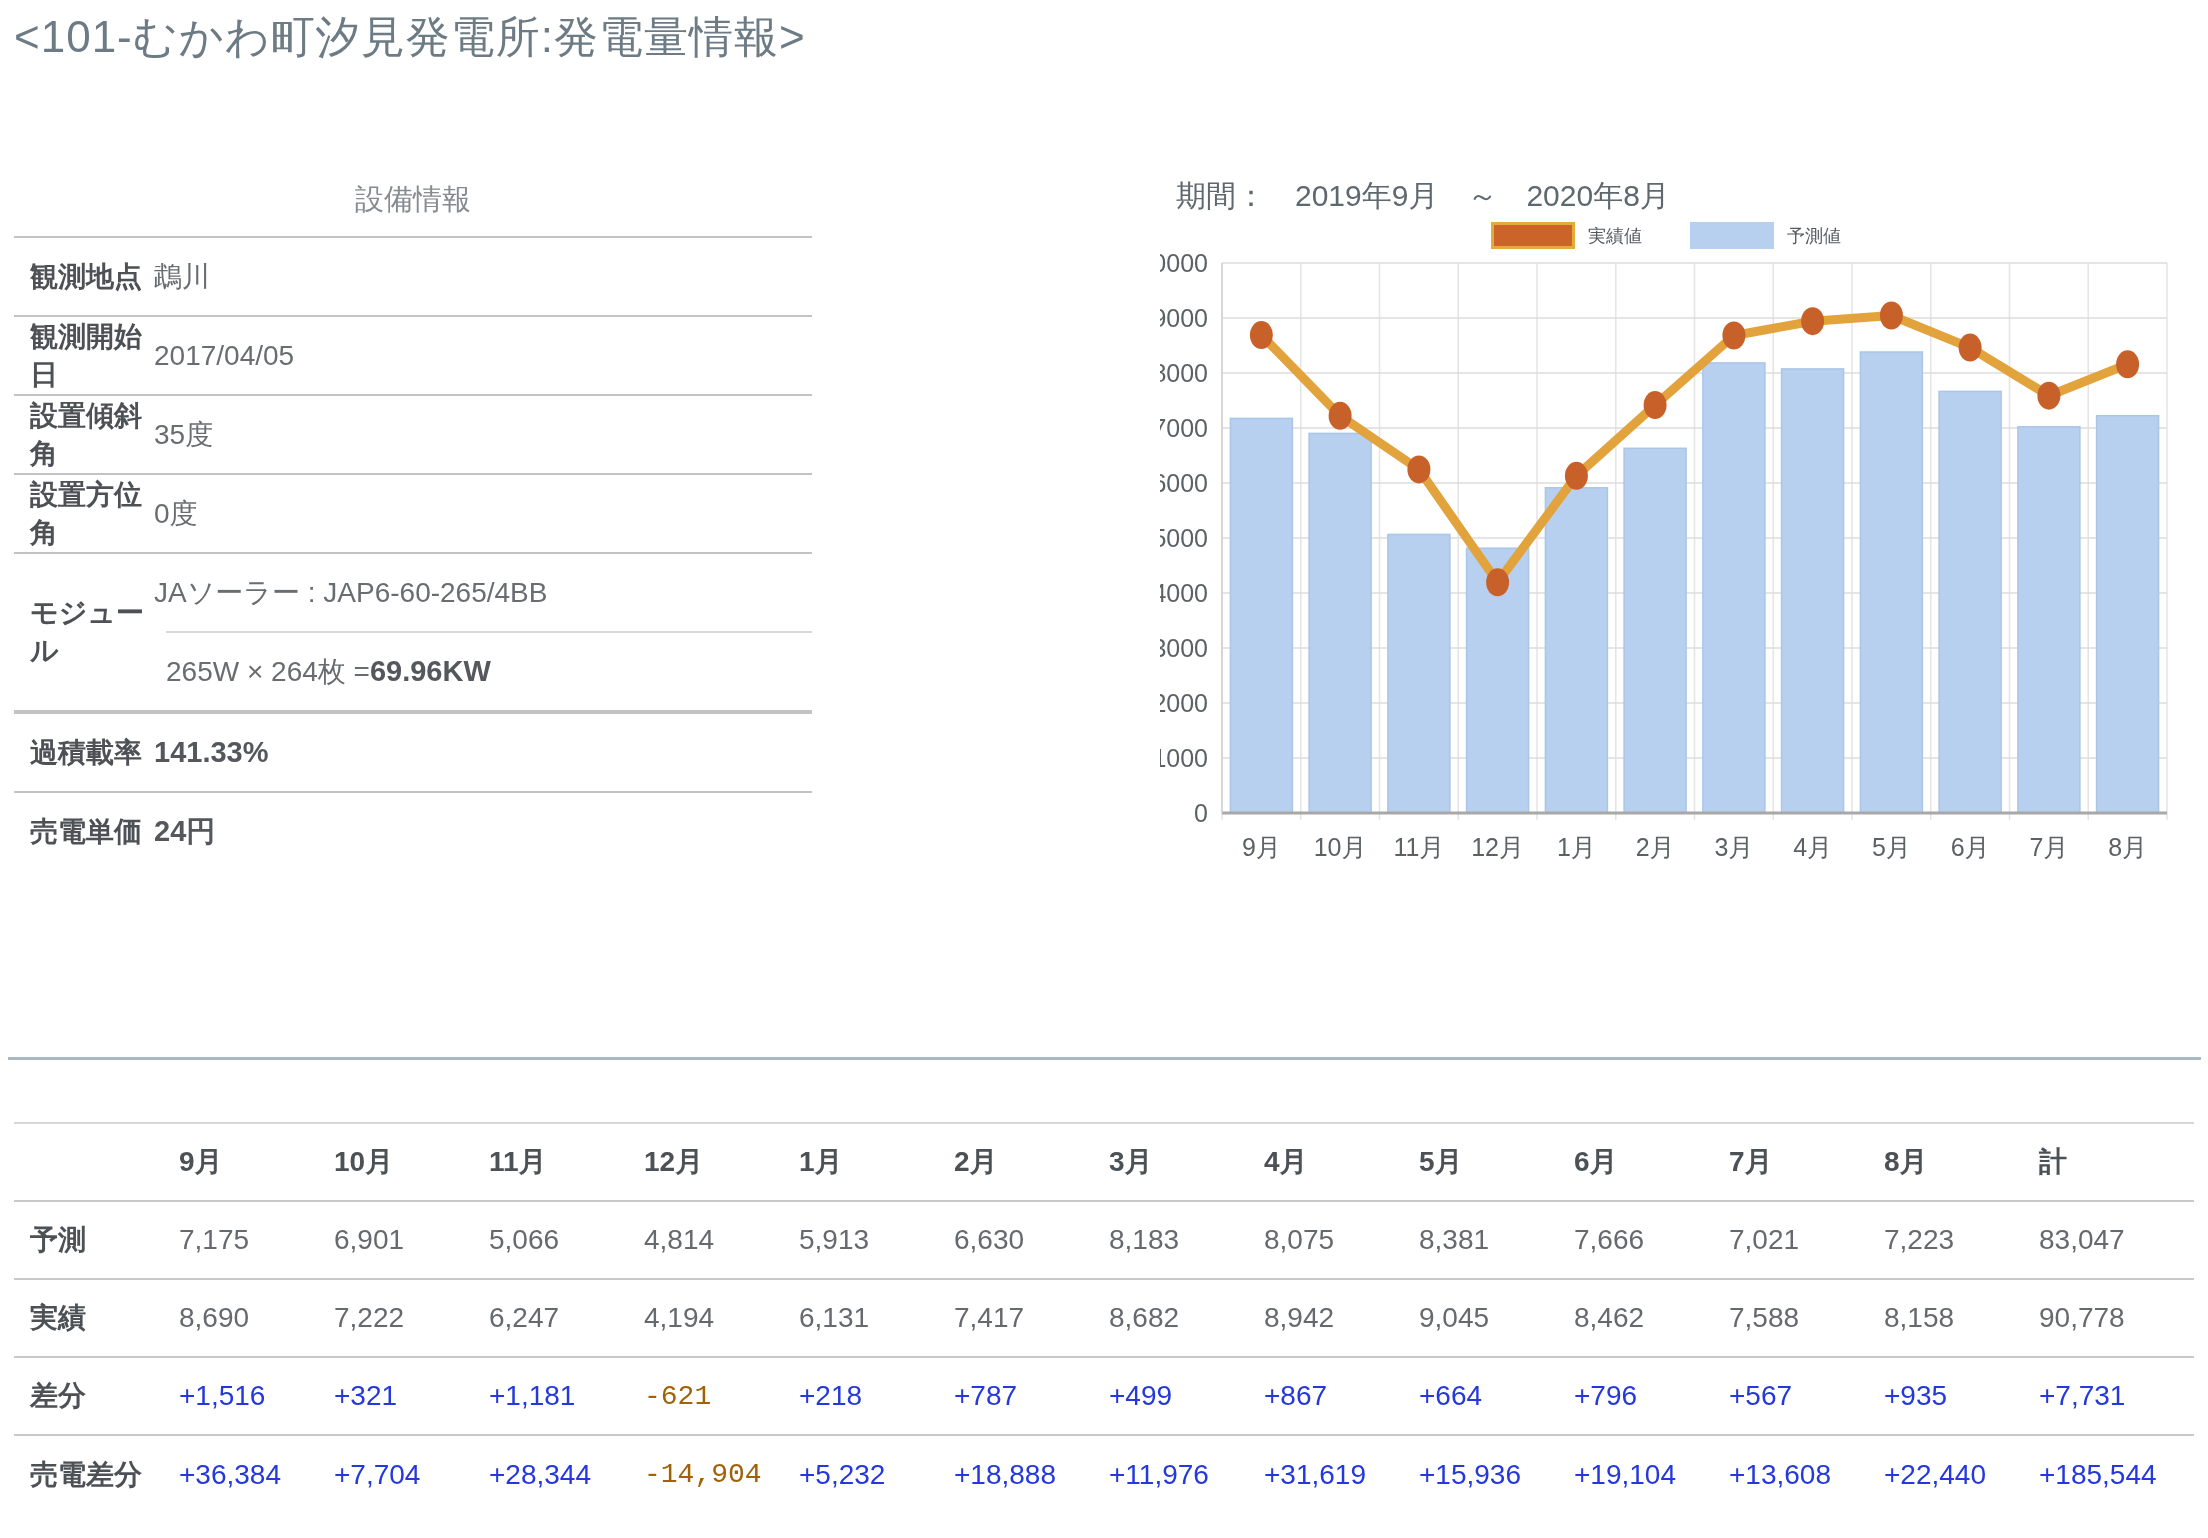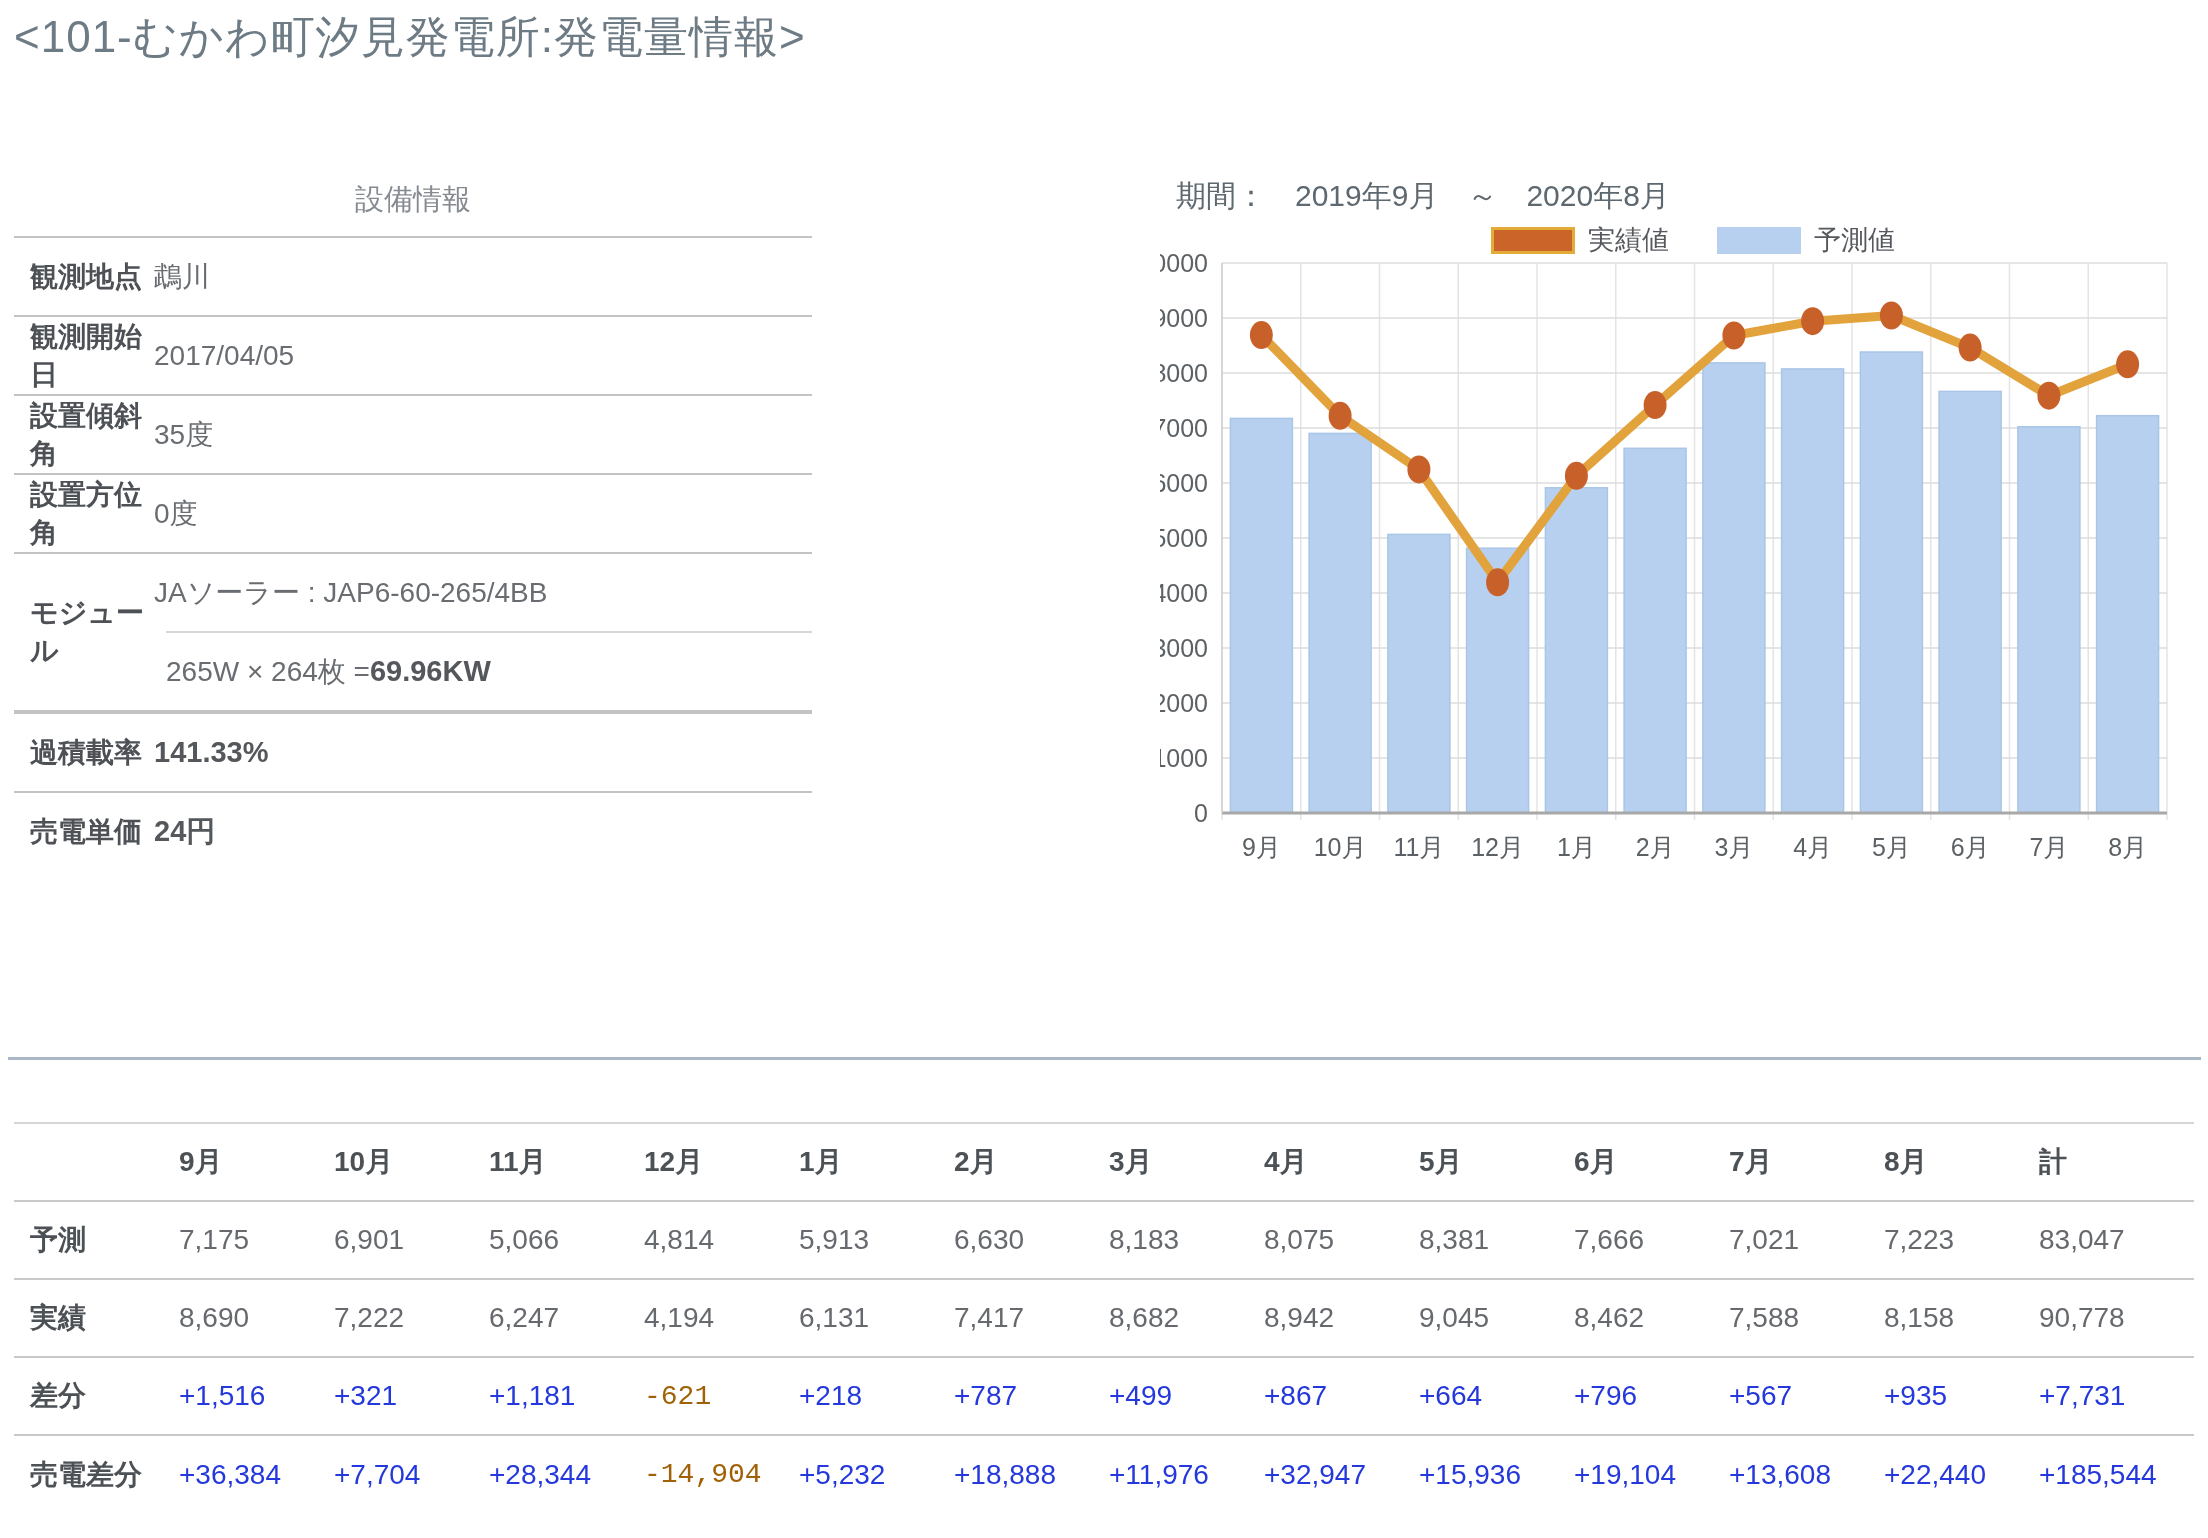--- a/index.html
+++ b/index.html
@@ -34,21 +34,21 @@
   .f-line .strong{font-weight:bold;color:#54575b;font-size:29px;}
   .f-line.f-sub{border-top:2px solid #d8d8d8;margin-left:12px;}
   
   #period-row{
     position:absolute;left:1176px;top:176px;
     display:flex;gap:29px;align-items:baseline;
     font-size:30px;color:#5e686f;white-space:nowrap;
   }
   #legend{
     position:absolute;left:1491px;top:222px;
-    display:flex;align-items:center;font-size:27px;color:#55595e;
+    display:flex;align-items:center;font-size:18px;color:#55595e;
   }
   .legend-item{display:flex;align-items:center;}
   .legend-swatch{width:84px;height:27px;box-sizing:border-box;display:inline-block;}
   .legend-swatch.actual{background:#cb6428;border:3px solid #e3ab38;}
   .legend-swatch.forecast{background:#b7d0ef;}
   .legend-label{margin-left:13px;}
   .legend-item + .legend-item{margin-left:48px;}
   #chart-svg{position:absolute;left:1160px;top:254px;}
   
   #divider{
@@ -332,21 +332,21 @@
       </tr>
       <tr>
         <th>売電差分</th>
         <td class="pos">+36,384</td>
         <td class="pos">+7,704</td>
         <td class="pos">+28,344</td>
         <td class="neg">-14,904</td>
         <td class="pos">+5,232</td>
         <td class="pos">+18,888</td>
         <td class="pos">+11,976</td>
-        <td class="pos">+32,947</td>
+        <td class="pos">+31,619</td>
         <td class="pos">+15,936</td>
         <td class="pos">+19,104</td>
         <td class="pos">+13,608</td>
         <td class="pos">+22,440</td>
         <td class="pos">+185,544</td>
       </tr>
     </tbody>
 </table>
 
 </body></html>

